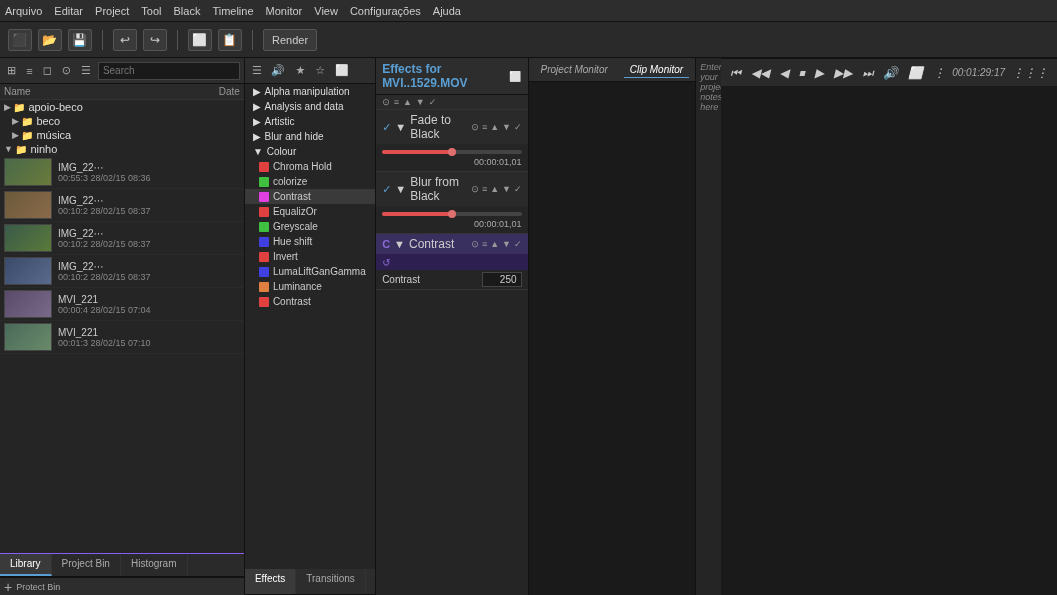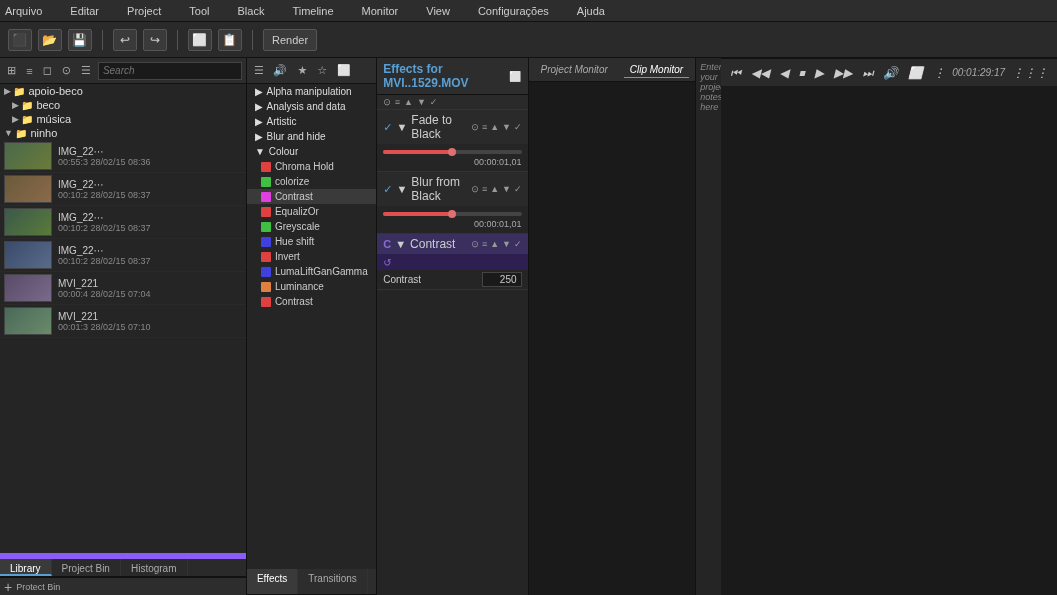--- a/index.html
+++ b/index.html
@@ -1,56 +1,56 @@
 <!DOCTYPE html>
 <html><head>
   <meta charset="utf-8">
   <style>
     * { box-sizing: border-box; margin: 0; padding: 0; }
     body { background: #1a1a1a; color: #ccc; font-family: Arial, sans-serif; font-size: 11px; width: 1057px; height: 595px; overflow: hidden; }
 
     
-    #menubar { background: #2d2d2d; height: 22px; display: flex; align-items: center; padding: 0 5px; gap: 28px; border-bottom: 1px solid #111; }
+    #menubar { background: #2d2d2d; height: 22px; display: flex; align-items: center; padding: 0 5px; gap: 12px; border-bottom: 1px solid #111; }
     #menubar span { color: #ccc; cursor: pointer; font-size: 11px; }
 
     
     #toolbar { background: #2a2a2a; height: 36px; display: flex; align-items: center; padding: 0 8px; gap: 6px; border-bottom: 1px solid #111; }
     .tb-btn { background: #3a3a3a; border: 1px solid #555; color: #ccc; width: 24px; height: 22px; cursor: pointer; display: flex; align-items: center; justify-content: center; font-size: 12px; border-radius: 2px; }
     .tb-sep { width: 1px; height: 20px; background: #555; margin: 0 4px; }
     .render-btn { background: #3a3a3a; border: 1px solid #555; color: #ccc; padding: 0 8px; height: 22px; cursor: pointer; font-size: 11px; border-radius: 2px; display: flex; align-items: center; gap: 4px; }
 
     
     #main { display: flex; height: calc(595px - 58px); }
 
     
     #left-panel { width: 250px; display: flex; flex-direction: column; border-right: 1px solid #111; background: #252525; }
 
     
     .panel-toolbar { height: 26px; background: #2d2d2d; display: flex; align-items: center; padding: 0 4px; gap: 4px; border-bottom: 1px solid #111; }
     .panel-icon { color: #aaa; font-size: 11px; cursor: pointer; padding: 1px 3px; }
-    .panel-search { background: #1a1a1a; border: 1px solid #444; color: #ccc; height: 18px; flex: 1; padding: 0 4px; font-size: 10px; font-style: italic; }
+    .panel-search { background: #1a1a1a; border: 1px solid #444; color: #ccc; height: 18px; flex: 1; padding: 0 4px; font-size: 10px; }
 
     
     #file-browser { flex: 1; overflow-y: auto; overflow-x: hidden; }
     .fb-header { display: flex; padding: 2px 4px; background: #2a2a2a; border-bottom: 1px solid #333; font-size: 10px; color: #999; gap: 10px; }
     .fb-header span:first-child { flex: 1; }
     .tree-item { display: flex; align-items: center; padding: 1px 4px; cursor: pointer; }
     .tree-item .indent { display: inline-block; }
     .tree-arrow { color: #aaa; margin-right: 2px; font-size: 9px; }
     .folder-icon { color: #f0c040; margin-right: 3px; font-size: 10px; }
     .tree-label { color: #ddd; flex: 1; }
     .clip-item { display: flex; align-items: center; padding: 2px 4px; border-bottom: 1px solid #2a2a2a; cursor: pointer; }
     .clip-thumb { width: 48px; height: 28px; background: #333; margin-right: 6px; flex-shrink: 0; border: 1px solid #444; display: flex; align-items: center; justify-content: center; overflow: hidden; }
     .clip-thumb-img { width: 100%; height: 100%; background: linear-gradient(135deg, #2a4a2a 0%, #4a6a2a 50%, #6a4a1a 100%); }
     .clip-info { flex: 1; min-width: 0; }
     .clip-name { color: #ccc; font-size: 10px; white-space: nowrap; overflow: hidden; text-overflow: ellipsis; }
     .clip-meta { color: #888; font-size: 9px; }
 
     
-    .bottom-tabs { height: 24px; display: flex; background: #2a2a2a; border-top: 6px solid #8b5cf6; border-bottom: 1px solid #111; }
+    .bottom-tabs { height: 24px; display: flex; background: #2a2a2a; border-top: 1px solid #8b5cf6; border-bottom: 1px solid #111; }
     .btab { padding: 4px 10px; cursor: pointer; color: #aaa; font-size: 10px; border-right: 1px solid #333; }
     .btab.active { background: #3a3a3a; color: #fff; border-bottom: 2px solid #5a9fd4; }
 
     
     #middle-panel { width: 155px; display: flex; flex-direction: column; border-right: 1px solid #111; background: #252525; }
     .effects-list { flex: 1; overflow-y: auto; }
     .effects-tab-bar { height: 26px; display: flex; background: #2d2d2d; border-bottom: 1px solid #111; }
     .etab { padding: 4px 10px; cursor: pointer; color: #aaa; font-size: 10px; border-right: 1px solid #333; }
     .etab.active { background: #3a3a3a; color: #fff; }
     .effect-category { padding: 2px 8px; color: #ddd; font-size: 10px; cursor: pointer; display: flex; align-items: center; gap: 4px; }
@@ -135,20 +135,24 @@
 
   <div id="left-panel">
     <div class="panel-toolbar">
       <span class="panel-icon">⊞</span>
       <span class="panel-icon">≡</span>
       <span class="panel-icon">◻</span>
       <span class="panel-icon">⊙</span>
       <span class="panel-icon">☰</span>
       <input class="panel-search" type="text" placeholder="Search" style="">
     </div>
+    <div class="fb-header">
+      <span>Name</span>
+      <span>Date</span>
+    </div>
     <div id="file-browser">
 
       <div class="tree-item">
         <span class="tree-arrow">▶</span>
         <span class="folder-icon">📁</span>
         <span class="tree-label">apoio-beco</span>
       </div>
 
       <div class="tree-item">
         <span class="indent" style="width:8px"></span>

